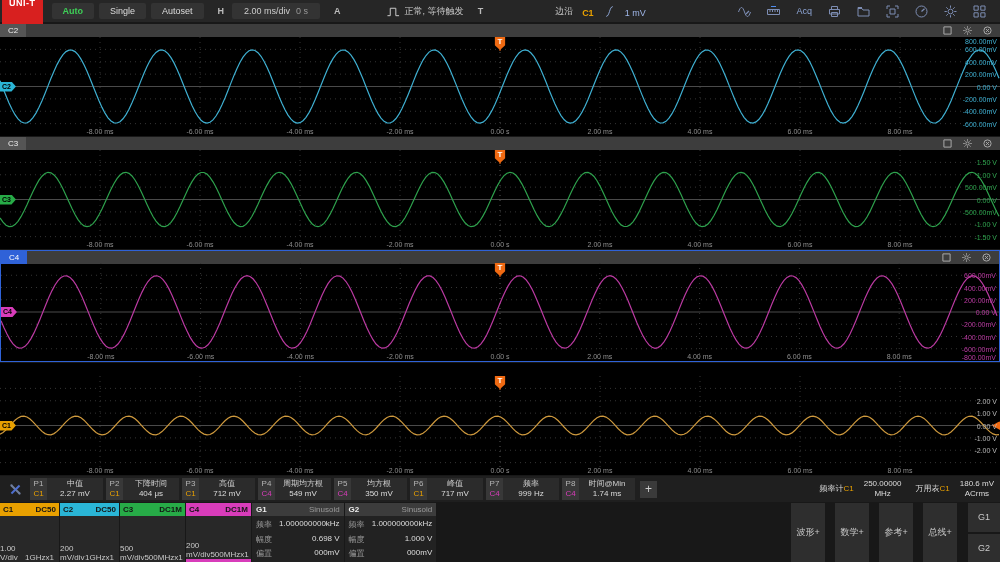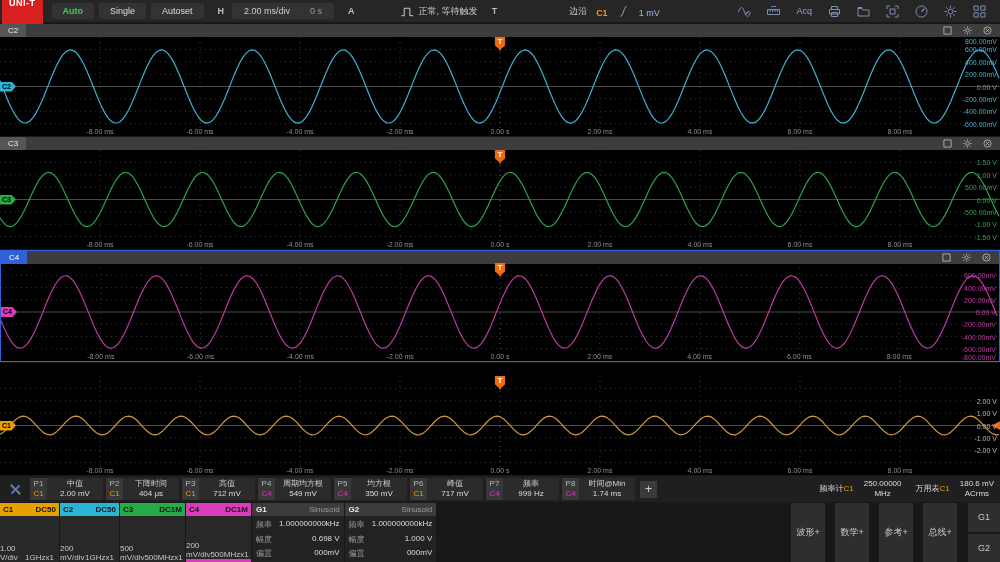--- a/index.html
+++ b/index.html
@@ -8,21 +8,21 @@
 
   
   .toolbar{position:absolute;top:0;left:0;width:1000px;height:22px;background:#262626;
            display:flex;align-items:center;font-size:9px;color:#ccc}
   .logo{background:#d8201f;color:#fff;font-weight:bold;font-size:9px;letter-spacing:.5px;
         height:34px;line-height:18px;padding:0 7px;margin:2px 4px 2px 2px;border-radius:1px}
   .tbtn{background:#333;color:#ddd;height:16px;line-height:16px;padding:0 11px;margin-left:5px;border-radius:2px}
   .tbtn.auto{color:#3ecf57;font-weight:bold}
   .tlabel{color:#bbb;margin-left:14px;font-weight:bold}
   .timebase{background:#333;height:16px;line-height:16px;border-radius:2px;margin-left:8px;
-            padding:0 12px;display:flex;gap:20px}
+            padding:0 12px;display:flex;gap:6px}
   .timebase .tb-off{color:#999}
   .trig-status{display:flex;align-items:center;gap:5px;margin-left:46px;color:#c9c9c9}
   .trig-info{display:flex;align-items:flex-end;gap:9px;margin-left:72px}
   .trig-info .tsrc{color:#e8a000;font-weight:bold}
   .trig-info .tlev{color:#9fb6e8}
   .ticons{margin-left:auto;display:flex;align-items:center;gap:16px;margin-right:14px;color:#7d8db3}
   .ticons .acq-txt{color:#8ea6d6;font-size:9px}
   .icn{width:13px;height:13px;display:block}
   .icn-s{width:9px;height:9px;display:block}
   svg.icn *,svg.icn-s *{vector-effect:non-scaling-stroke}
@@ -169,21 +169,21 @@
       </svg>
     </div>
   <div class="m-cells" id="m-cells">
       <div class="m-cell">
         <div class="mc-left">
        <span class="pid">P1</span>
           <span class="pch" style="color:#e8a000">C1</span>
      </div>
      <div class="mc-right">
        <span class="mlabel">中值</span>
-          <span class="mval">2.00 mV</span>
+          <span class="mval">2.27 mV</span>
      </div>
       </div>
       <div class="m-cell">
         <div class="mc-left">
        <span class="pid">P2</span>
           <span class="pch" style="color:#e8a000">C1</span>
      </div>
      <div class="mc-right">
        <span class="mlabel">下降时间</span>
           <span class="mval">404 μs</span>

